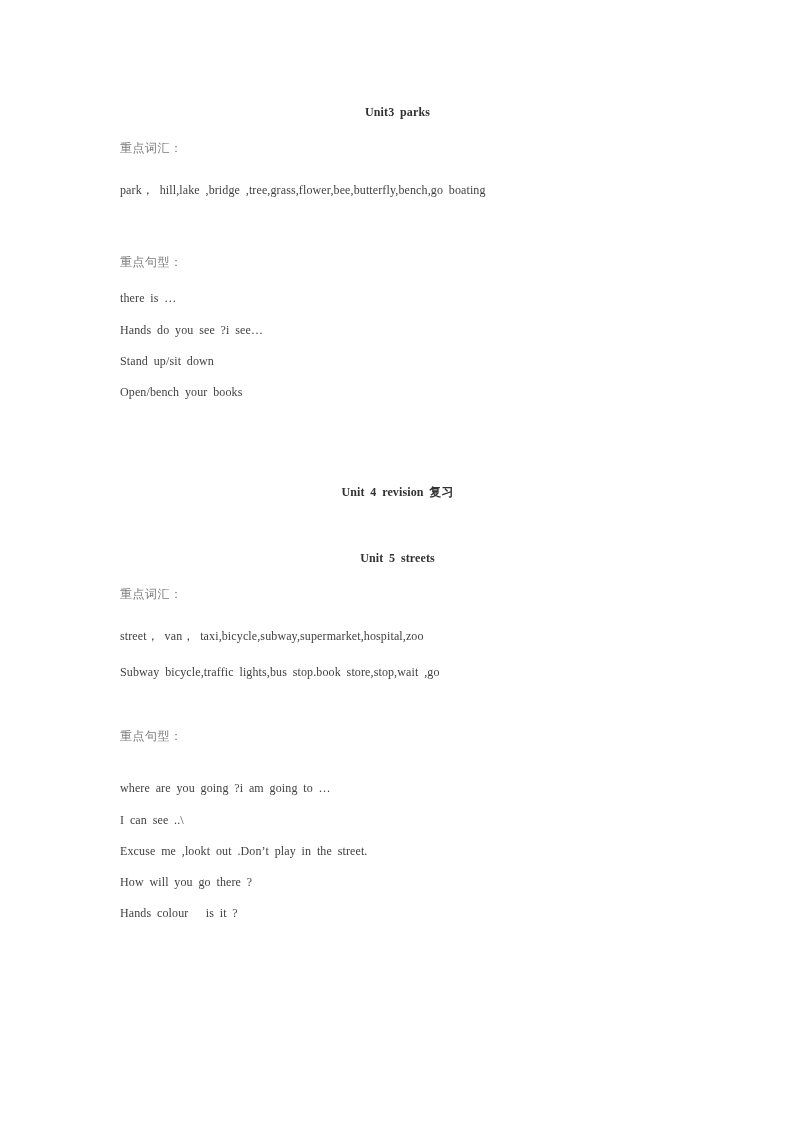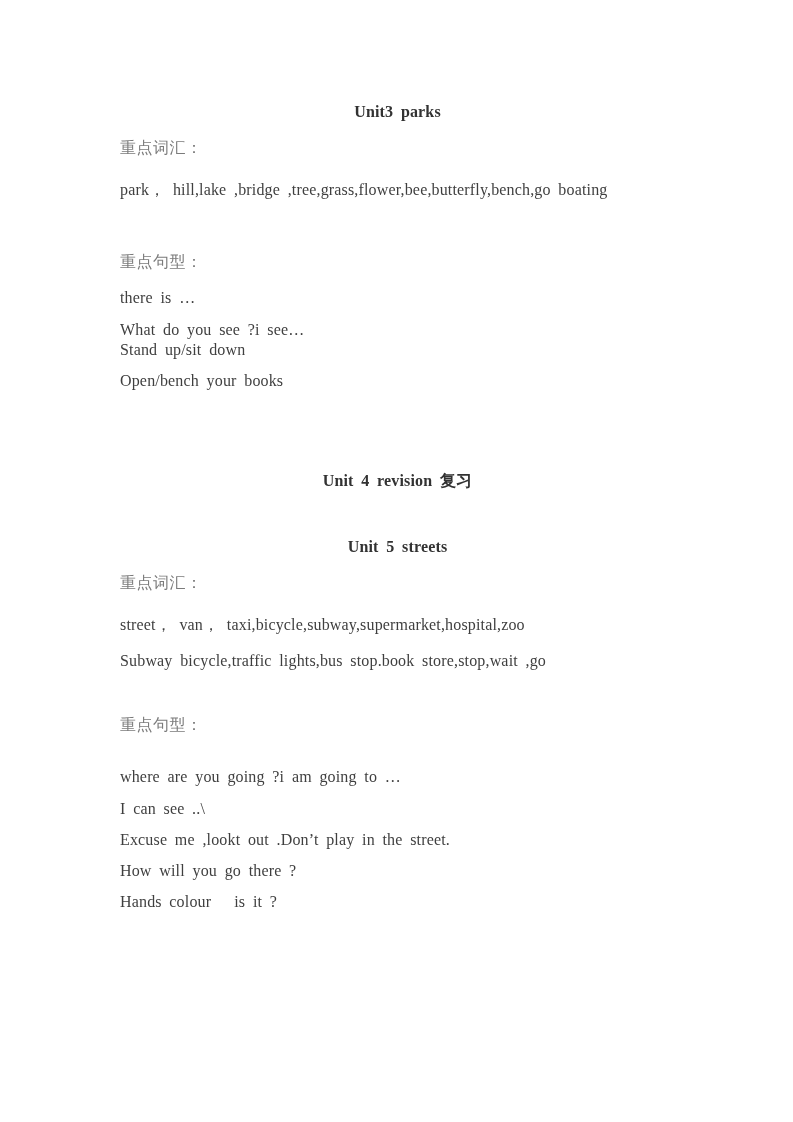--- a/index.html
+++ b/index.html
@@ -7,21 +7,21 @@
     position: relative;
     width: 793px;
     height: 1122px;
     background: #ffffff;
     overflow: hidden;
     font-family: "Liberation Serif", "DejaVu Serif", serif;
   }
   .inner { padding: 0 118px 0 120px; }
   .line {
     margin: 0;
-    font-size: 16px;
+    font-size: 12px;
     line-height: 20px;
     color: #3f3f3f;
     white-space: pre-wrap;
     word-spacing: 0.22em;
     letter-spacing: 0.01em;
   }
   .title {
     text-align: center;
     font-weight: bold;
     color: #323232;
@@ -41,22 +41,22 @@
 
     <p class="line title" style="margin-top:102px">Unit3 parks</p>
 
     <p class="line cn-heading" style="margin-top:16px">重点词汇：</p>
 
     <p class="line" style="margin-top:22px">park， hill,lake ,bridge ,tree,grass,flower,bee,butterfly,bench,go boating</p>
 
     <p class="line cn-heading" style="margin-top:52px">重点句型：</p>
 
     <p class="line" style="margin-top:16px">there is …</p>
-    <p class="line" style="margin-top:12px">What do you see ?i see…</p>
-    <p class="line" style="margin-top:0">Stand up/sit down</p>
+    <p class="line" style="margin-top:12px">Hands do you see ?i see…</p>
+    <p class="line" style="margin-top:11px">Stand up/sit down</p>
     <p class="line" style="margin-top:11px">Open/bench your books</p>
 
     <p class="line title" style="margin-top:80px">Unit 4 revision 复习</p>
 
     <p class="line title" style="margin-top:46px">Unit 5 streets</p>
 
     <p class="line cn-heading" style="margin-top:16px">重点词汇：</p>
 
     <p class="line" style="margin-top:22px">street， van， taxi,bicycle,subway,supermarket,hospital,zoo</p>
     <p class="line" style="margin-top:16px">Subway bicycle,traffic lights,bus stop.book store,stop,wait ,go</p>

